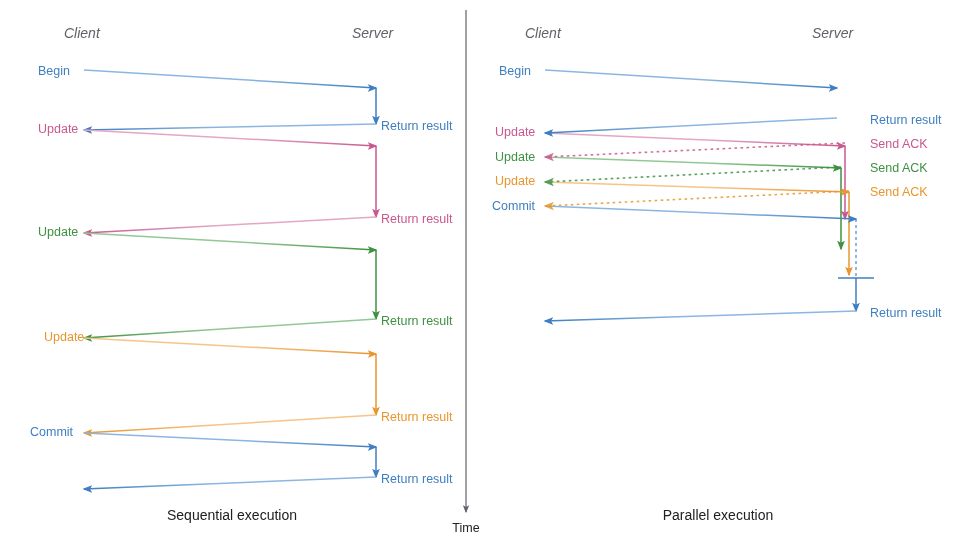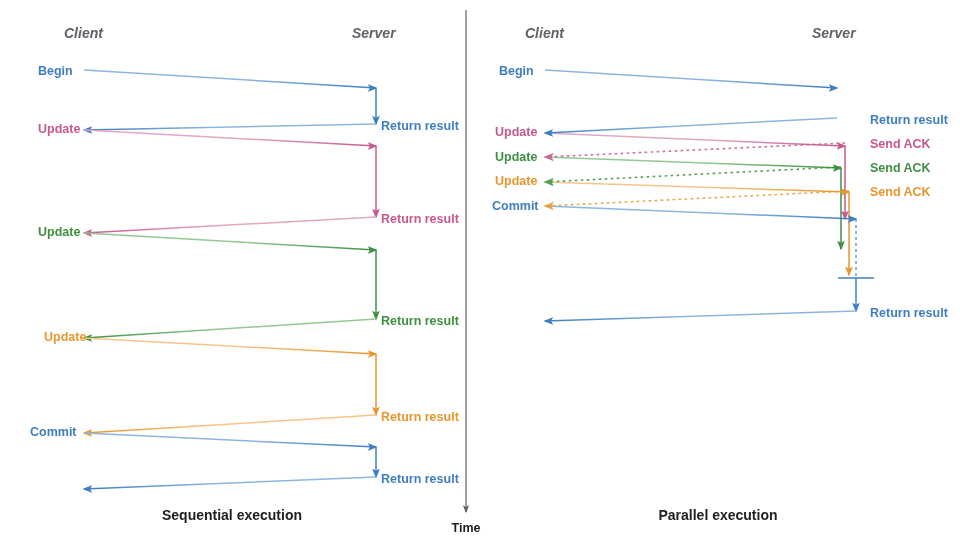--- a/index.html
+++ b/index.html
@@ -1,18 +1,18 @@
 <!DOCTYPE html>
 <html><head>
 <meta charset="utf-8">
 <style>
   html,body{margin:0;padding:0;background:#ffffff;}
   body{width:960px;height:540px;overflow:hidden;
        font-family:"Liberation Sans","DejaVu Sans",sans-serif;}
-  #stage{position:relative;width:960px;height:540px;font-weight:bold;}
+  #stage{position:relative;width:960px;height:540px;}
   svg.diagram{position:absolute;left:0;top:0;width:960px;height:540px;}
   .lane-header{font-style:italic;font-size:14px;fill:#5f6368;}
   .msg-label{font-size:12.5px;}
   .caption{font-size:14px;fill:#202124;}
   .time-label{font-size:12.5px;fill:#202124;}
 </style>
 </head>
 <body>
 
 <div id="stage">

